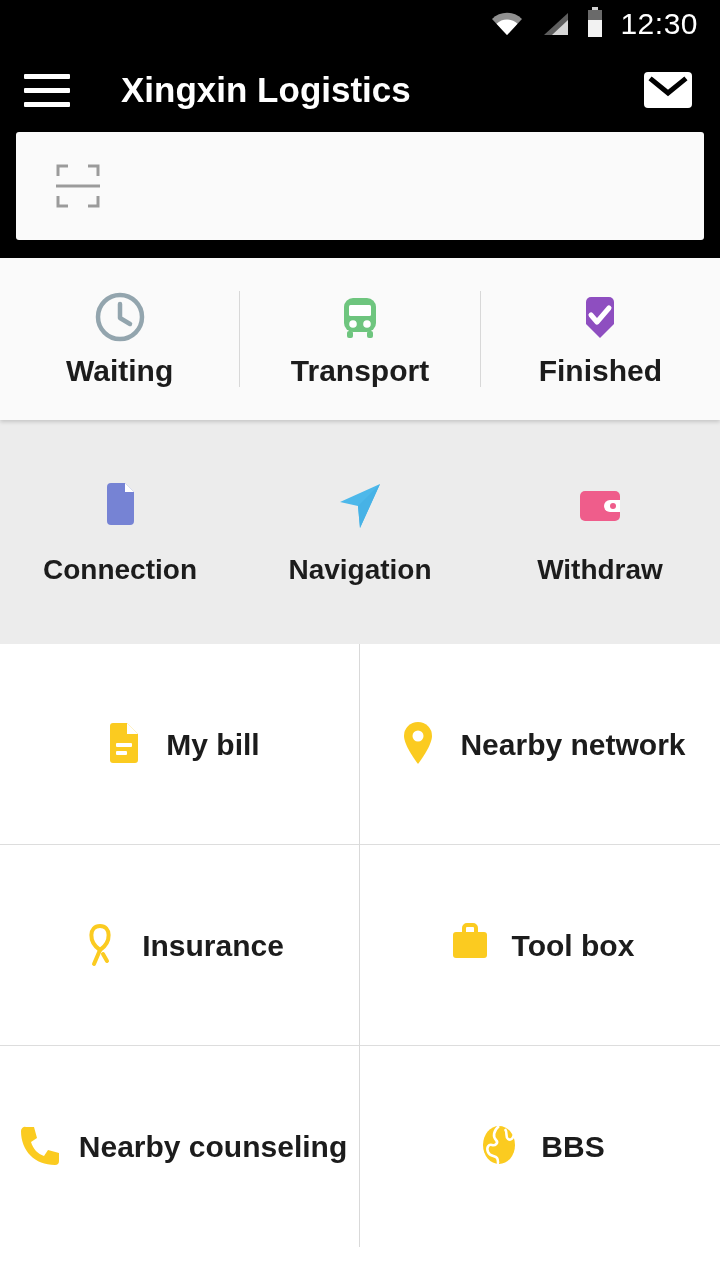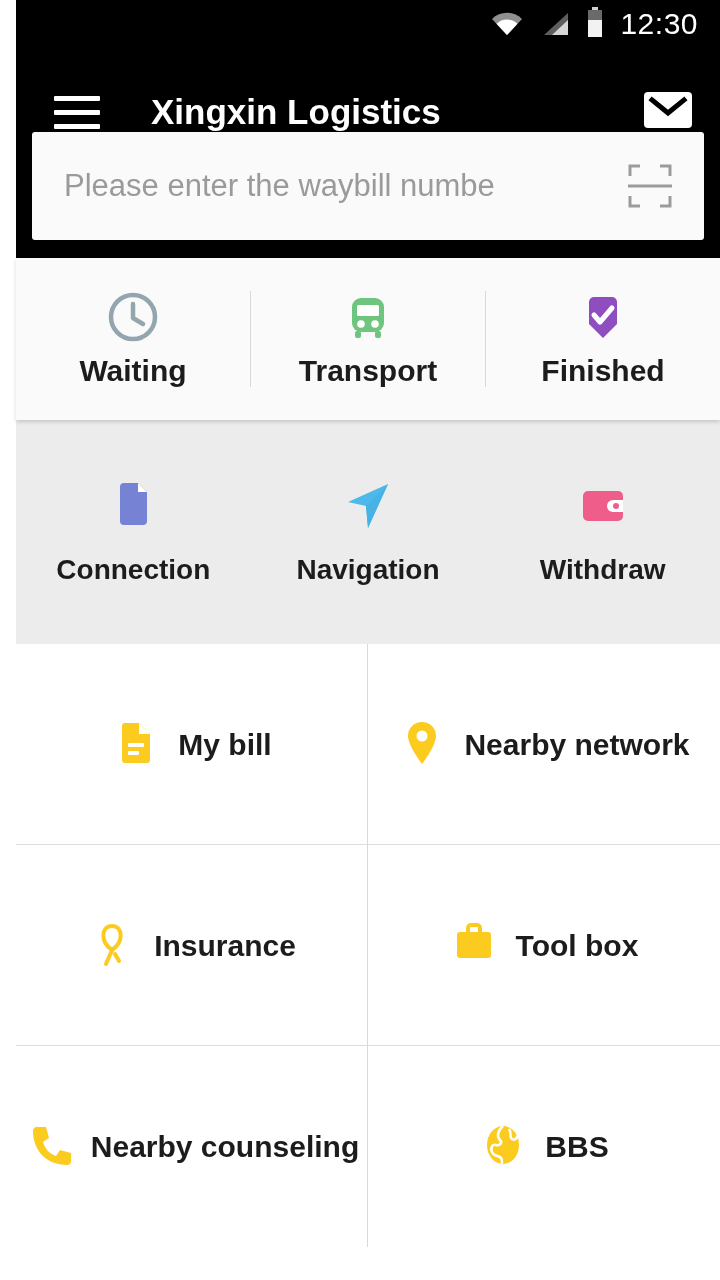--- a/index.html
+++ b/index.html
@@ -2,33 +2,33 @@
 <html><head>
 <meta charset="utf-8">
 <style>
   * { box-sizing: border-box; margin: 0; padding: 0; }
   html, body {
     width: 720px; height: 1280px;
     background: #ffffff;
     font-family: "Liberation Sans", sans-serif;
     overflow: hidden;
   }
-  .phone { width: 720px; height: 1280px; position: relative; display: flex; flex-direction: column; padding-left: 16px; }
+  .phone { width: 720px; height: 1280px; position: relative; display: flex; flex-direction: column; }
 
   
   .black-block { background: #000000; padding-bottom: 18px; }
 
   .statusbar {
     height: 48px; display: flex; align-items: center; justify-content: flex-end;
     padding-right: 22px; gap: 16px;
   }
   .status-icons { display: flex; align-items: flex-end; gap: 16px; }
   .clock-text { color: #ffffff; font-size: 30px; letter-spacing: .5px; }
 
-  .appbar { height: 84px; display: flex; align-items: flex-end; padding: 0 24px; margin-left: 14px; }
+  .appbar { height: 84px; display: flex; align-items: center; padding: 0 24px; }
   .hamburger { width: 52px; height: 40px; display: flex; flex-direction: column; justify-content: center; gap: 9px; cursor: pointer; }
   .hamburger span { display: block; width: 46px; height: 5px; background: #ffffff; border-radius: 1px; }
   .app-title { color: #ffffff; font-size: 35px; font-weight: bold; margin-left: 45px; white-space: nowrap; }
   .mail-btn { margin-left: auto; width: 56px; height: 44px; display: flex; align-items: center; justify-content: center; cursor: pointer; }
 
   .searchwrap { padding: 0 16px; }
   .searchbar {
     background: #fafafa; height: 108px; border-radius: 3px;
     display: flex; align-items: center; padding: 0 24px 0 32px;
   }
@@ -110,21 +110,20 @@
       <div class="mail-btn">
         <svg width="50" height="38" viewBox="0 0 50 38">
           <rect x="1" y="1" width="48" height="36" rx="4" fill="#ffffff"></rect>
           <path d="M9 9 L25 22 L41 9" fill="none" stroke="#000000" stroke-width="5" stroke-linecap="square"></path>
         </svg>
       </div>
     </div>
 
     <div class="searchwrap">
       <div class="searchbar">
-        <span class="search-placeholder">Please enter the waybill numbe</span>
         <span class="scan-btn">
           <svg width="48" height="48" viewBox="0 0 48 48">
             <g fill="none" stroke="#9b9b9b" stroke-width="3">
               <path d="M4 14 L4 4 L14 4"></path>
               <path d="M34 4 L44 4 L44 14"></path>
               <path d="M4 34 L4 44 L14 44"></path>
               <path d="M34 44 L44 44 L44 34"></path>
               <path d="M2 24 L46 24"></path>
             </g>
           </svg>

